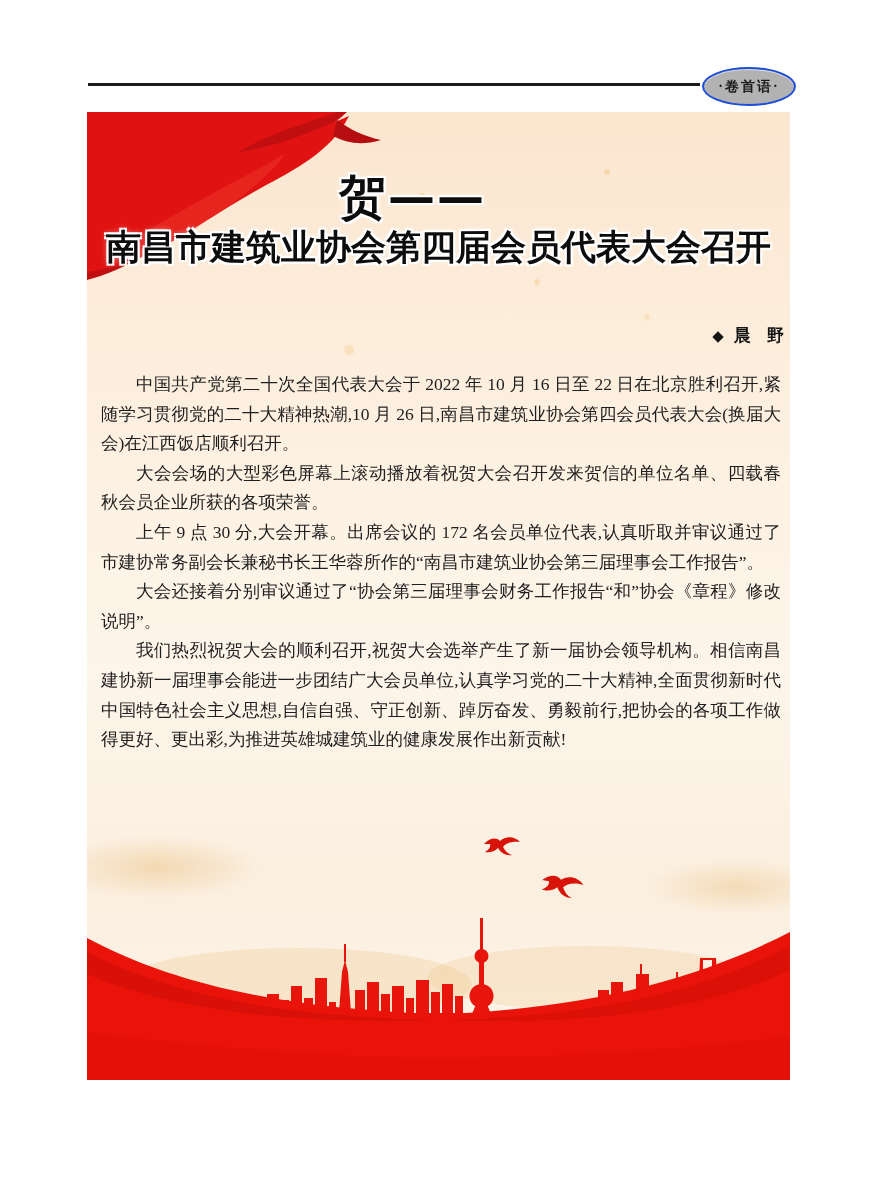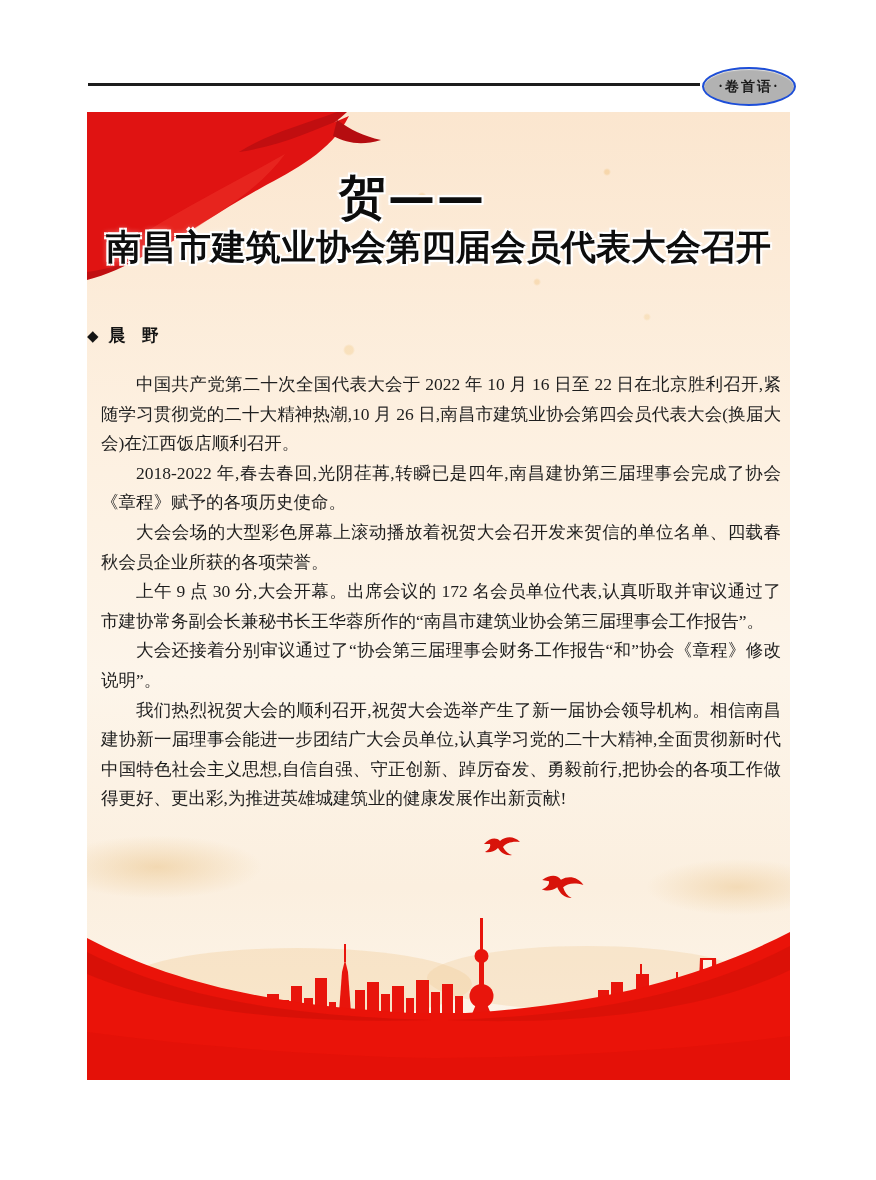--- a/index.html
+++ b/index.html
@@ -45,21 +45,21 @@
   }
   .subheadline {
     position:absolute; left:0; top:112px; width:100%; z-index:3;
     text-align:center;
     font-family:Liberation Sans, sans-serif;
     font-size:35px; font-weight:900; color:#0d0d0d; letter-spacing:0px;
     text-shadow:-2px -2px 0 #fff,2px -2px 0 #fff,-2px 2px 0 #fff,2px 2px 0 #fff,0 0 6px rgba(255,255,255,.9);
   }
   .byline {
     position:absolute; left:0; top:212px; width:100%; z-index:3;
-    text-align:left; font-size:17px; font-weight:bold; color:#141414;
+    text-align:right; font-size:17px; font-weight:bold; color:#141414;
     letter-spacing:6px;
   }
   .byline .marker { font-size:15px; letter-spacing:0; margin-right:10px; }
   .body-text {
     position:absolute; left:14px; right:9px; top:258px; z-index:3;
     font-size:17.5px; line-height:29.6px; color:#1e1e1e;
     text-align:justify; text-justify:inter-ideograph;
   }
   .body-text p { text-indent:2em; }
   .dove { position:absolute; z-index:4; }
@@ -91,21 +91,20 @@
 
     <div class="headline">贺——</div>
     <div class="subheadline">南昌市建筑业协会第四届会员代表大会召开</div>
 
     <div class="byline">
       <span class="marker">◆</span><span>晨 野</span>
     </div>
 
     <div class="body-text">
       <p>中国共产党第二十次全国代表大会于 2022 年 10 月 16 日至 22 日在北京胜利召开,紧随学习贯彻党的二十大精神热潮,10 月 26 日,南昌市建筑业协会第四会员代表大会(换届大会)在江西饭店顺利召开。</p>
-      <p>2018-2022 年,春去春回,光阴荏苒,转瞬已是四年,南昌建协第三届理事会完成了协会《章程》赋予的各项历史使命。</p>
       <p>大会会场的大型彩色屏幕上滚动播放着祝贺大会召开发来贺信的单位名单、四载春秋会员企业所获的各项荣誉。</p>
       <p>上午 9 点 30 分,大会开幕。出席会议的 172 名会员单位代表,认真听取并审议通过了市建协常务副会长兼秘书长王华蓉所作的“南昌市建筑业协会第三届理事会工作报告”。</p>
       <p>大会还接着分别审议通过了“协会第三届理事会财务工作报告“和”协会《章程》修改说明”。</p>
       <p>我们热烈祝贺大会的顺利召开,祝贺大会选举产生了新一届协会领导机构。相信南昌建协新一届理事会能进一步团结广大会员单位,认真学习党的二十大精神,全面贯彻新时代中国特色社会主义思想,自信自强、守正创新、踔厉奋发、勇毅前行,把协会的各项工作做得更好、更出彩,为推进英雄城建筑业的健康发展作出新贡献!</p>
     </div>
 
     <svg class="dove dove-1" viewBox="0 0 40 26" aria-hidden="true">
       <path d="M2,10 C8,4 14,3 18,7 C24,2 32,2 38,8 C30,7 24,9 21,13 C23,17 26,20 30,21 C24,22 19,19 16,14 C12,18 7,19 3,18 C7,16 9,13 8,10 Z" fill="#d8130a"></path>
     </svg>
     <svg class="dove dove-2" viewBox="0 0 40 26" aria-hidden="true">

